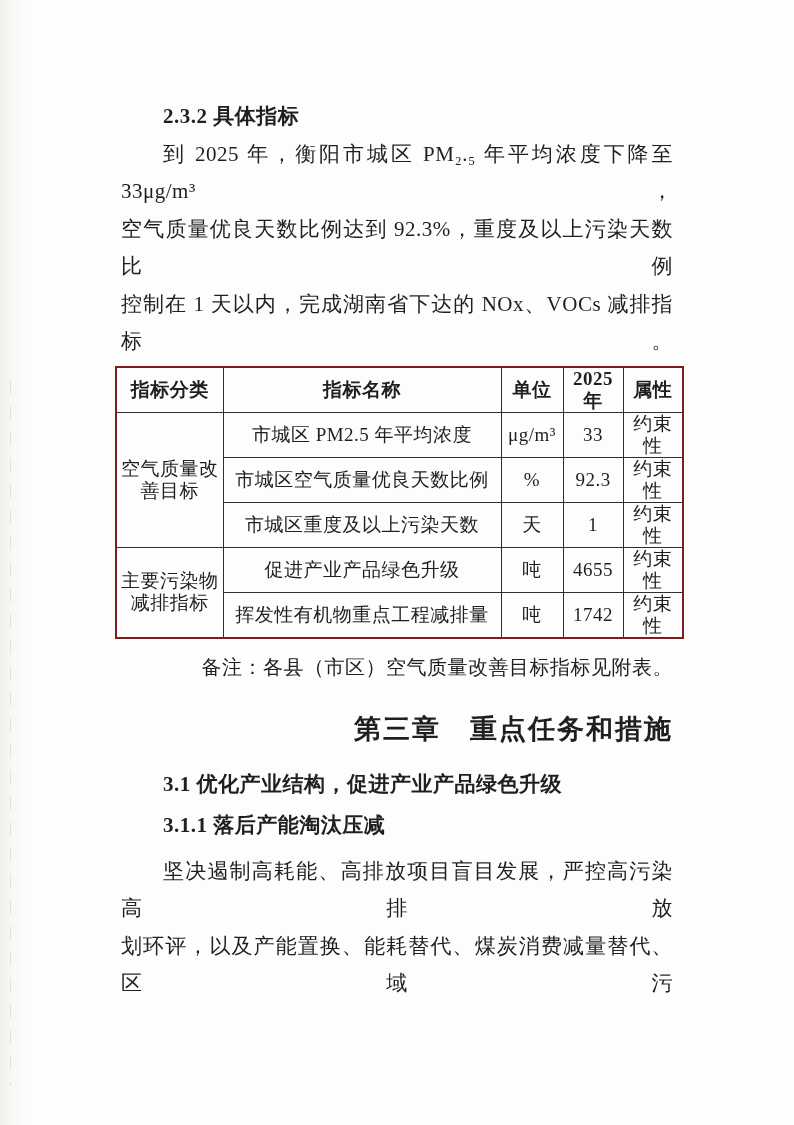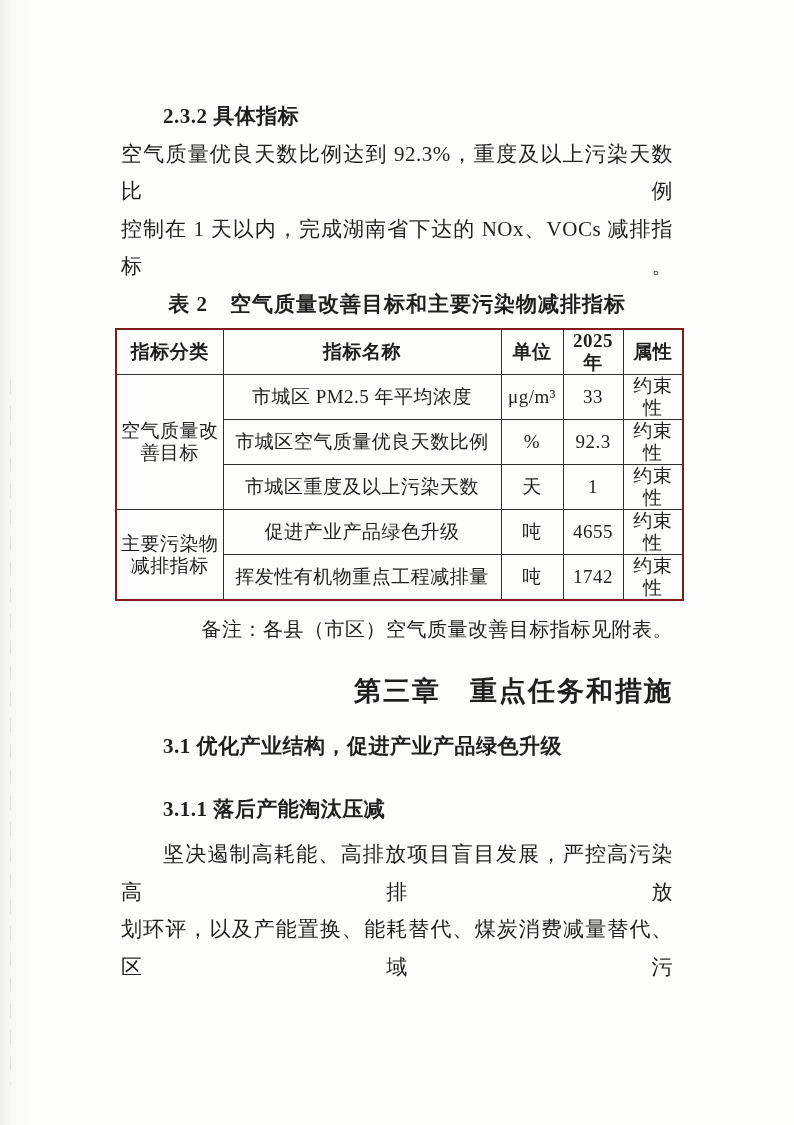--- a/index.html
+++ b/index.html
@@ -76,38 +76,38 @@
     height:31px;
     padding:0 3px;
     font-weight:normal;
     letter-spacing:.5px;
     line-height:22px;
   }
   table.ind th{font-weight:bold;}
   td.cat{line-height:23px;padding:0 8px;}
 
   .s31{margin-top:16px;}
-  .s311{margin-top:25px;}
+  .s311{margin-top:4px;}
   .body-par{margin-top:8px;}
 </style>
 </head>
 <body>
 
 <div class="page">
   <div class="content">
 
 
     <div class="sec-heading">2.3.2 具体指标</div>
 
     <div>
+      <div class="line indent">到 2025 年，衡阳市城区 PM₂.₅ 年平均浓度下降至 33μg/m³，</div>
       <div class="line">空气质量优良天数比例达到 92.3%，重度及以上污染天数比例</div>
       <div class="line">控制在 1 天以内，完成湖南省下达的 NOx、VOCs 减排指标。</div>
     </div>
 
-    <div class="caption">表 2　空气质量改善目标和主要污染物减排指标</div>
 
     <table class="ind">
       <colgroup>
         <col style="width:107px">
           <col style="width:278px">
         <col style="width:62px">
           <col style="width:60px">
           <col style="width:60px">
       </colgroup>
       <tbody>

